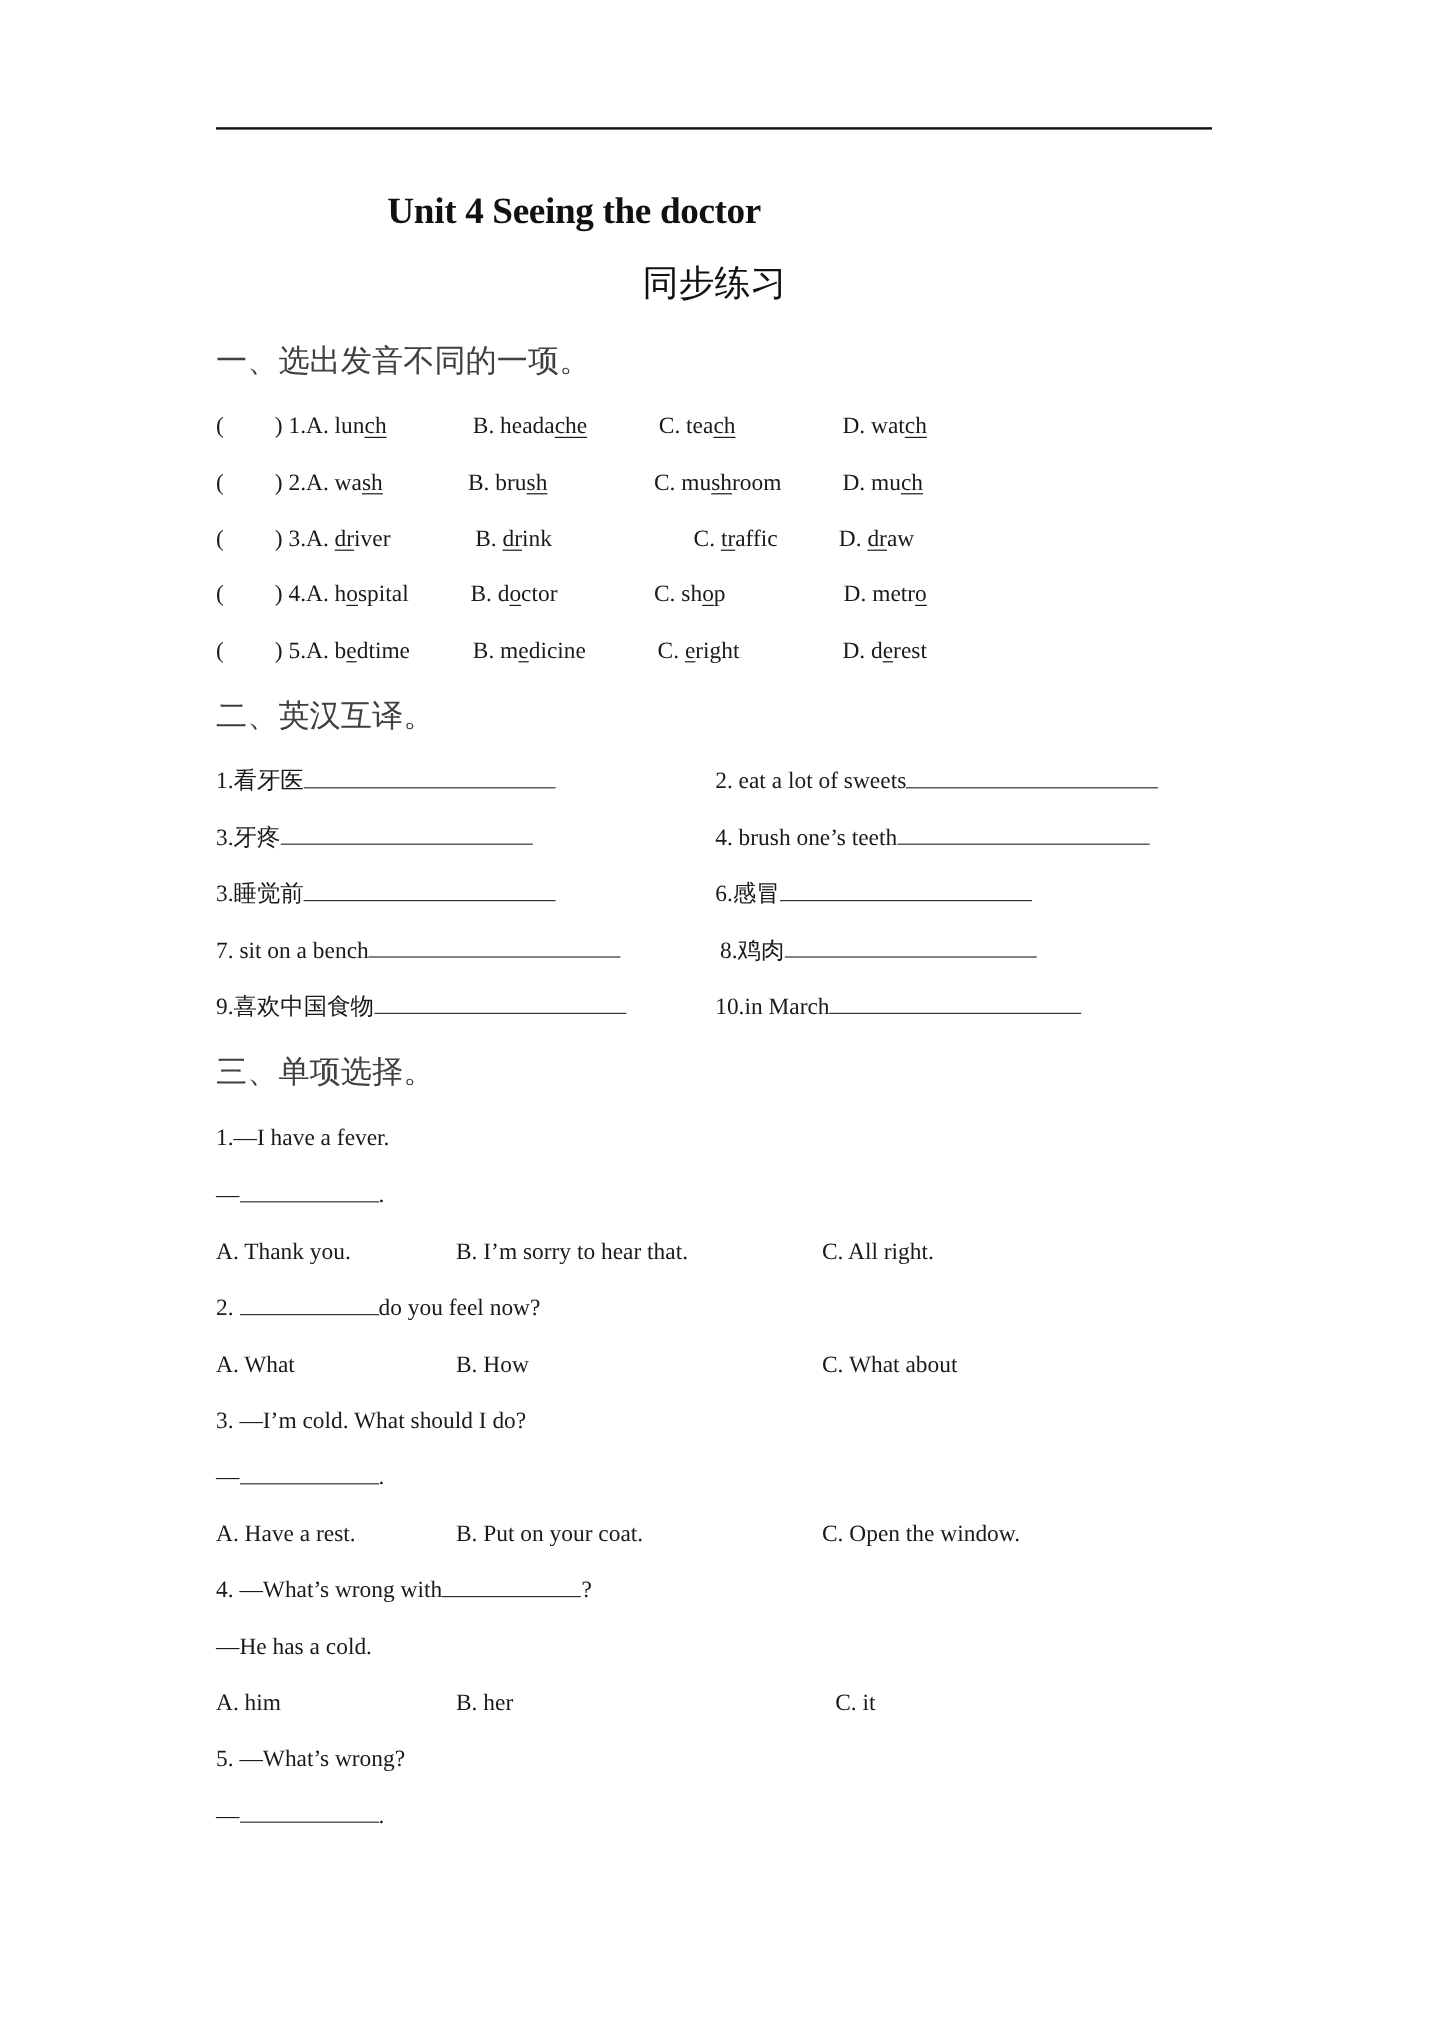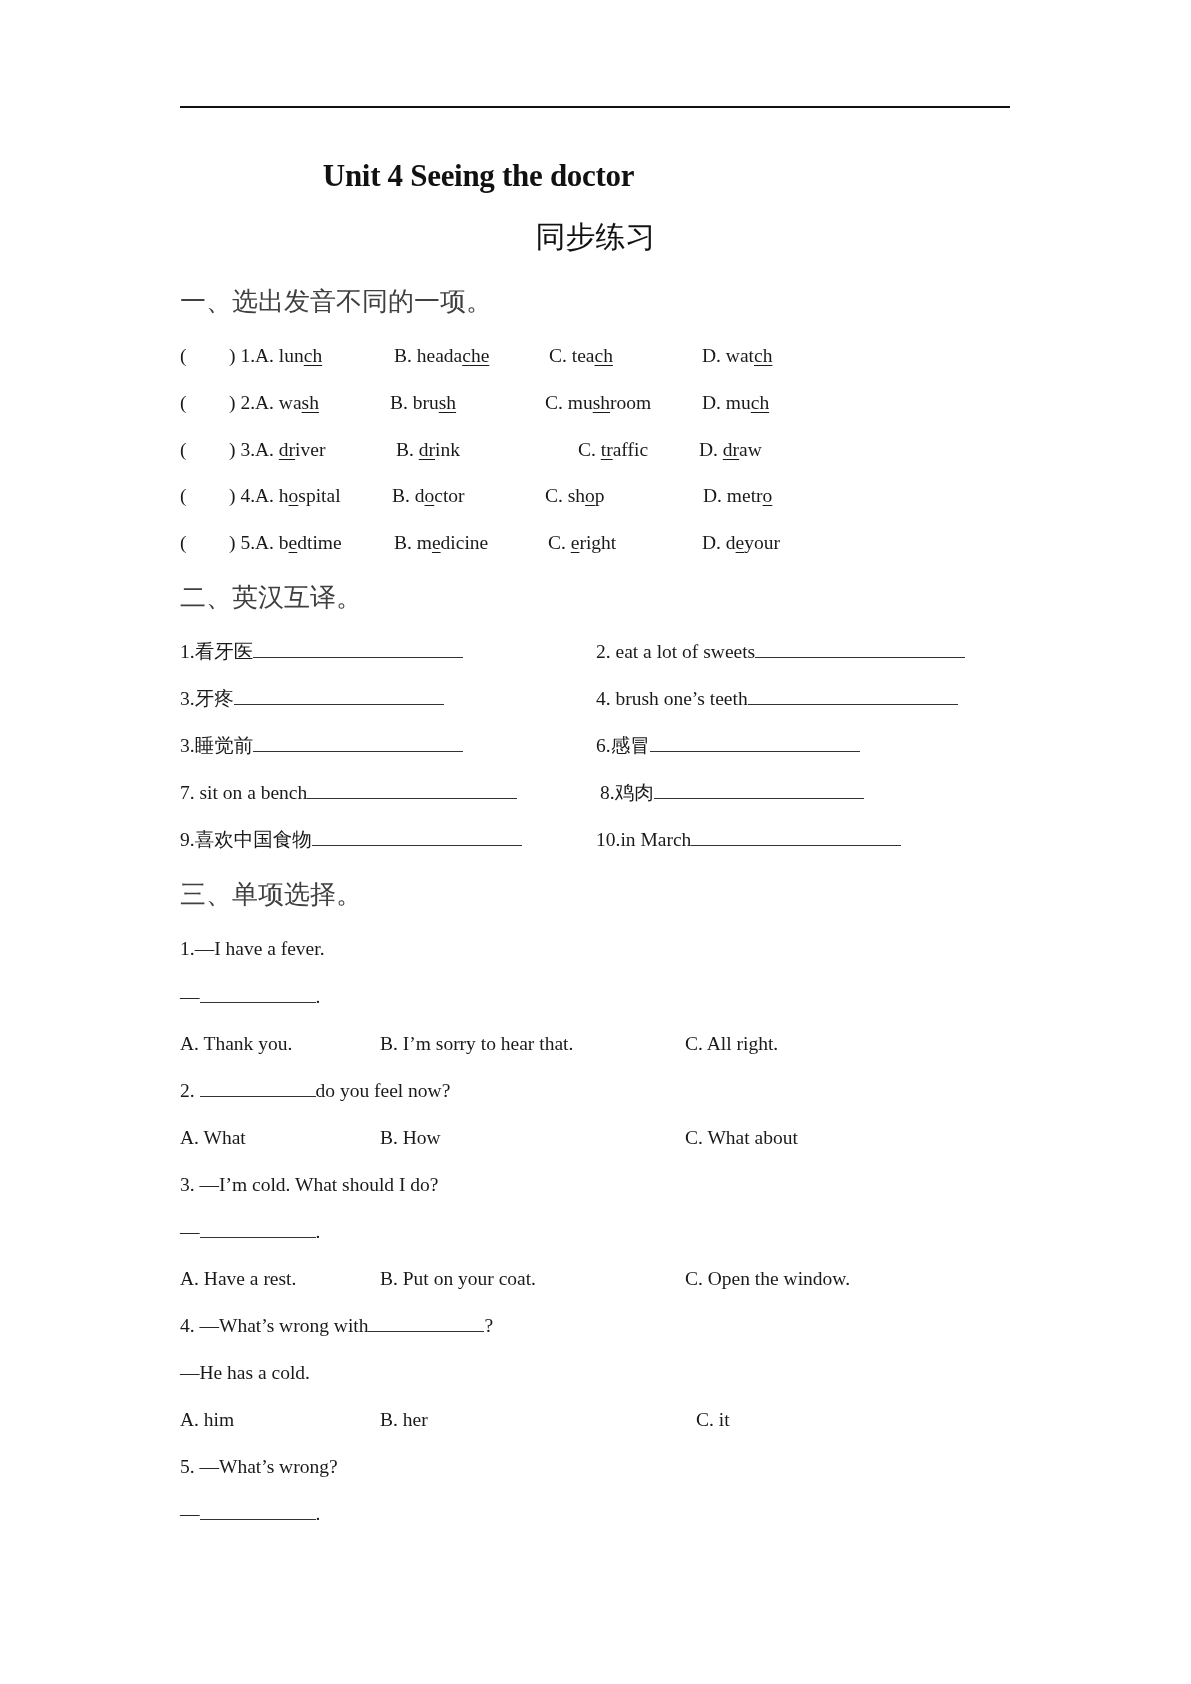--- a/index.html
+++ b/index.html
@@ -135,21 +135,21 @@
     <span class="cell" style="left:545px;"><span>C.</span> <span>sh</span><span class="u">o</span><span>p</span></span>
     <span class="cell" style="left:703px;"><span>D.</span> <span>metr</span><span class="u">o</span><span></span></span>
   </div>
 
   <div class="row" style="top:529px;">
     <span class="paren" style="left:180px;">(</span>
     <span class="cell" style="left:196px;width:30px;height:28px;"></span>
     <span class="cell" style="left:229px;text-align:center;"><span>)</span> <span>5.</span><span>A.</span> <span>b</span><span class="u">e</span><span>dtime</span></span>
     <span class="cell" style="left:394px;"><span>B.</span> <span>m</span><span class="u">e</span><span>dicine</span></span>
     <span class="cell" style="left:548px;"><span>C.</span> <span></span><span class="u">e</span><span>right</span></span>
-    <span class="cell" style="left:702px;"><span>D.</span> <span>d</span><span class="u">e</span><span>your</span></span>
+    <span class="cell" style="left:702px;"><span>D.</span> <span>d</span><span class="u">e</span><span>rest</span></span>
   </div>
 
   <div class="section-heading" style="top:580px;">二、英汉互译。</div>
 
   <div class="row" style="top:638px;">
     <span class="cell" style="left:180px;"><span class="cjk-mix">1.看牙医</span><span class="blank" style="width:210px;"></span></span>
     <span class="cell" style="left:596px;"><span>2. eat a lot of sweets</span><span class="blank" style="width:210px;"></span></span>
   </div>
 
   <div class="row" style="top:685px;">

